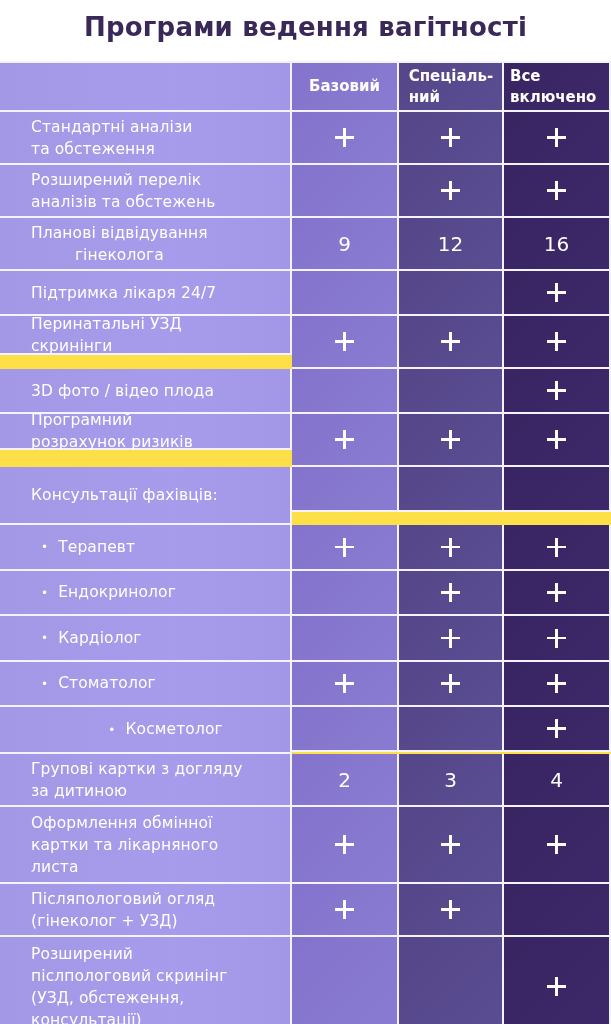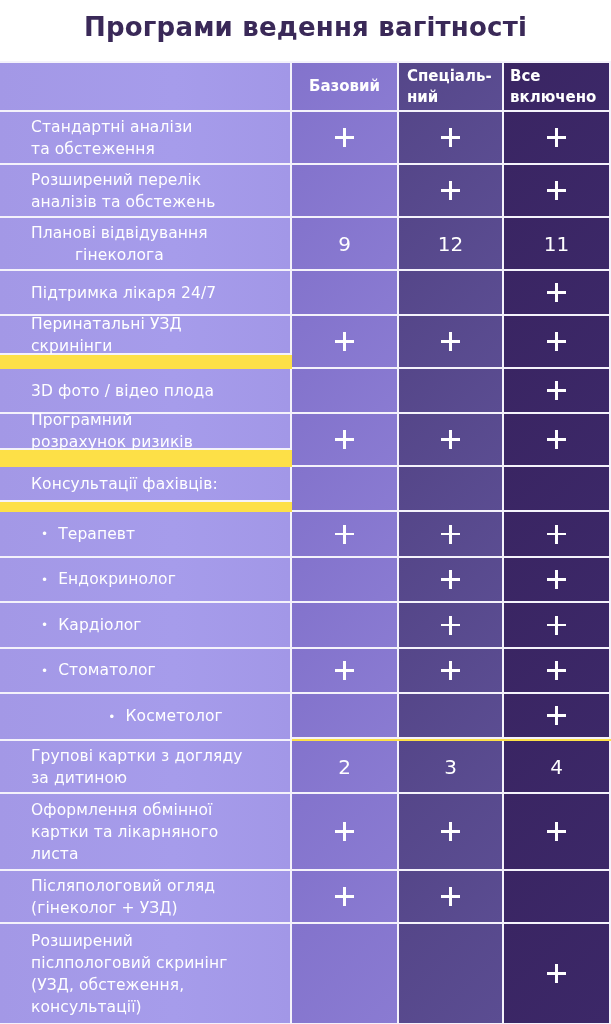--- a/index.html
+++ b/index.html
@@ -50,21 +50,21 @@
     .c4 { background: linear-gradient(135deg, #3a2563 0%, #3c2868 100%); justify-content: center; border-right: 2px solid #f4f2fb; }
     .hdr { height: 51px; border-top: 2px solid #f4f2fb; }
     .hdr.c1 { border-left: 0; }
     .hdr-label {
       font-weight: bold;
       font-size: 15px;
       line-height: 21px;
       color: #ffffff;
     }
     .hdr.c2 .hdr-label { text-align: center; }
-    .hdr.c3 { justify-content: flex-start; padding-left: 8px; }
+    .hdr.c3 { justify-content: center; padding-left: 1px; }
     .hdr.c4 { justify-content: flex-start; padding-left: 6px; }
     .feat {
       font-size: 15.5px;
       line-height: 22px;
       color: #ffffff;
       letter-spacing: 0.1px;
     }
     .sub .feat::before {
       content: "•";
       display: inline-block;
@@ -140,21 +140,21 @@
         <span class="feat" style="white-space: pre-line; text-align: center;">Планові відвідування
 гінеколога</span>
       </div>
       <div class="cell c2" style="height: 53px;">
         <span class="num">9</span>
       </div>
       <div class="cell c3" style="height: 53px;">
         <span class="num">12</span>
       </div>
       <div class="cell c4" style="height: 53px;">
-        <span class="num">11</span>
+        <span class="num">16</span>
       </div>
       <div class="cell c1" style="height: 45px;">
         <span class="feat" style="white-space: pre-line;">Підтримка лікаря 24/7</span>
       </div>
       <div class="cell c2" style="height: 45px;"></div>
       <div class="cell c3" style="height: 45px;"></div>
       <div class="cell c4" style="height: 45px;">
         <span class="plus"></span>
       </div>
       <div class="cell c1" style="height: 39px;">
@@ -184,21 +184,21 @@
       </div>
       <div class="cell c2" style="height: 53px;">
         <span class="plus"></span>
       </div>
       <div class="cell c3" style="height: 53px;">
         <span class="plus"></span>
       </div>
       <div class="cell c4" style="height: 53px;">
         <span class="plus"></span>
       </div>
-      <div class="cell c1" style="height: 35px; align-items: center;">
+      <div class="cell c1" style="height: 58px; align-items: center;">
         <span class="feat" style="white-space: pre-line;">Консультації фахівців:</span>
       </div>
       <div class="cell c2" style="height: 45px;"></div>
       <div class="cell c3" style="height: 45px;"></div>
       <div class="cell c4" style="height: 45px;"></div>
       <div class="cell c1 sub" style="height: 46px;">
         <span class="feat" style="white-space: pre-line;">Терапевт</span>
       </div>
       <div class="cell c2" style="height: 46px;">
         <span class="plus"></span>

